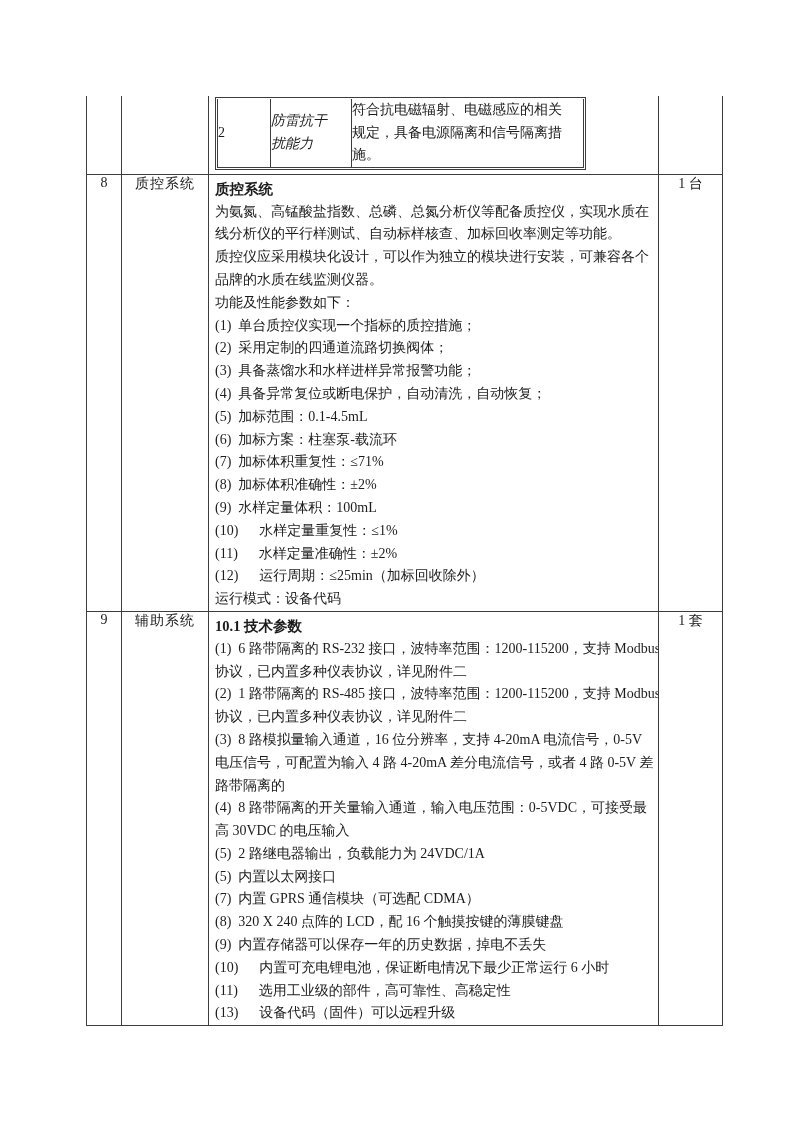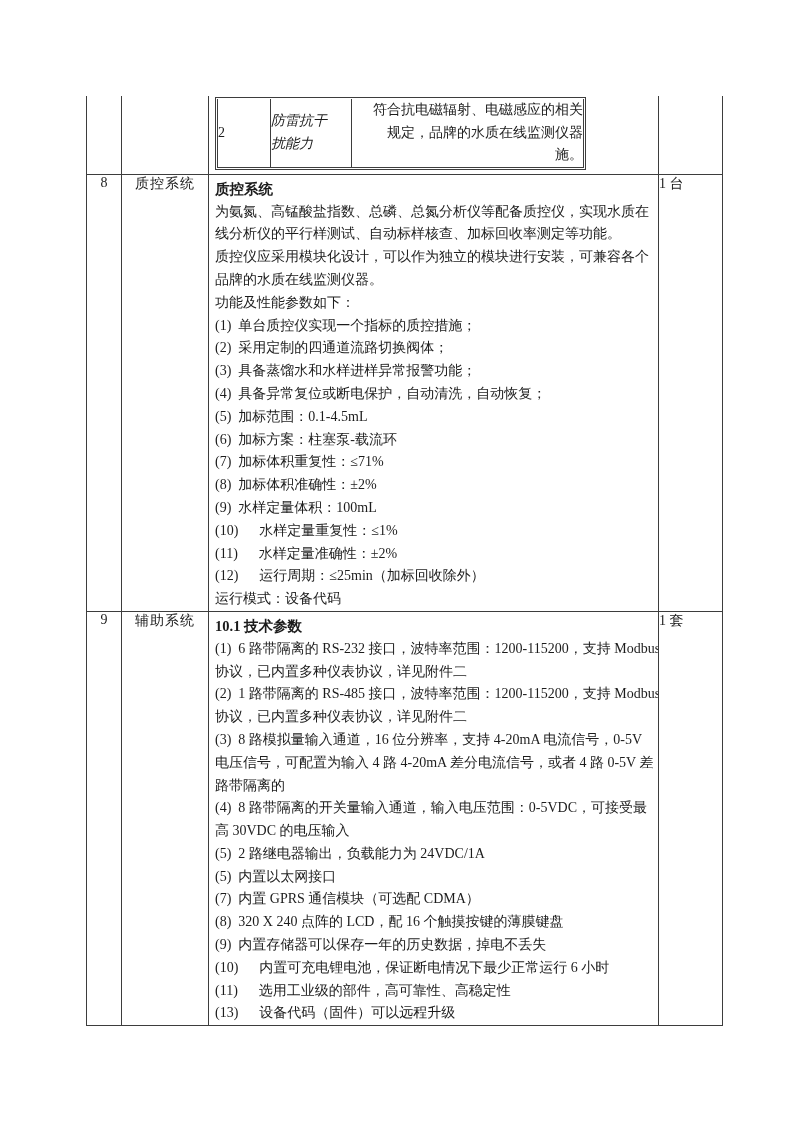--- a/index.html
+++ b/index.html
@@ -17,21 +17,21 @@
     width:636px;
   }
   table.outer td{
     border:1px solid #3d3d3d;
     padding:0;vertical-align:top;overflow:hidden;
     font-size:14px;
   }
   table.outer tr.split-row td{border-top:none;}
   td.c-num{text-align:center;vertical-align:middle;}
   td.c-name{text-align:center;vertical-align:middle;letter-spacing:1px;}
-  td.c-qty{text-align:left;vertical-align:middle;}
+  td.c-qty{text-align:center;vertical-align:middle;}
 
   .content-cell{padding:3px 4px 0 6px;}
   .tline{
     white-space:pre;line-height:22.8px;height:22.8px;
     font-size:14px;
   }
   .sec-heading{
     font-weight:bold;line-height:22.8px;height:22.8px;white-space:pre;
     font-size:14.5px;
   }
@@ -41,21 +41,21 @@
     display:inline-block;margin:1px 0 0 6px;
     border:1px solid #3d3d3d;padding:1px;background:#fff;
   }
   table.nested{border-collapse:collapse;table-layout:fixed;width:366px;}
   table.nested td{
     border:1px solid #3d3d3d;padding:0;font-size:14px;vertical-align:middle;
   }
   .n-idx{text-align:left;padding-left:9px;}
   .n-name{padding-left:8px;line-height:23px;font-style:italic;}
   .n-desc{padding:2px 4px 2px 7px;line-height:22.6px;vertical-align:top;}
-  .n-desc .tline{line-height:22.6px;height:22.6px;text-align:right;}
+  .n-desc .tline{line-height:22.6px;height:22.6px;}
 </style>
 </head>
 <body>
 
 <div class="page">
   <table class="outer">
     <colgroup>
       <col style="width:35px">
         <col style="width:87px">
         <col style="width:450px">
@@ -78,21 +78,21 @@
                   <tr style="height:68px">
               <td class="n-idx">
                 <span>2</span>
               </td>
               <td class="n-name">
                       <div class="tline">防雷抗干</div>
                       <div class="tline">扰能力</div>
                     </td>
               <td class="n-desc">
                       <div class="tline">符合抗电磁辐射、电磁感应的相关</div>
-                      <div class="tline">规定，品牌的水质在线监测仪器</div>
+                      <div class="tline">规定，具备电源隔离和信号隔离措</div>
                       <div class="tline">施。</div>
                     </td>
             </tr>
           </tbody>
               </table>
         </div>
       </td>
       <td class="c-qty"></td>
     </tr>
 

